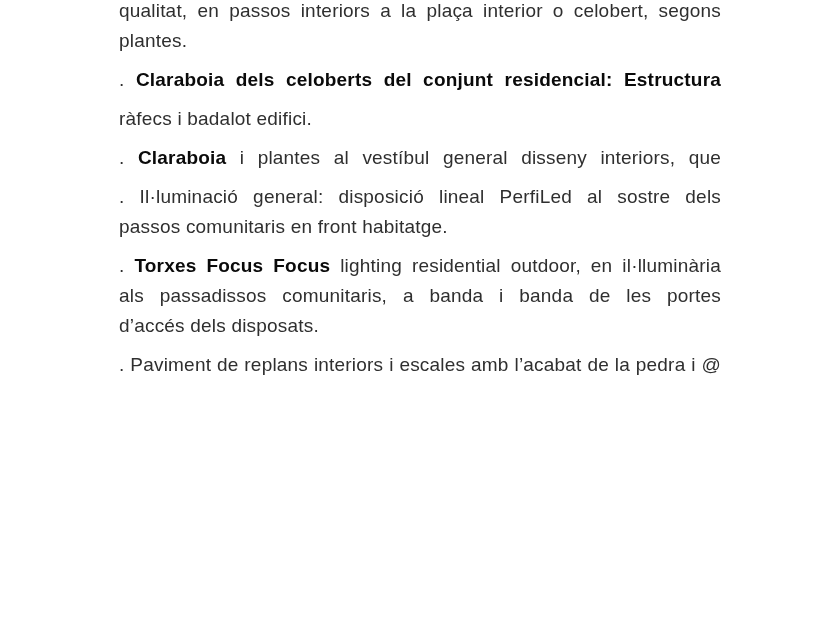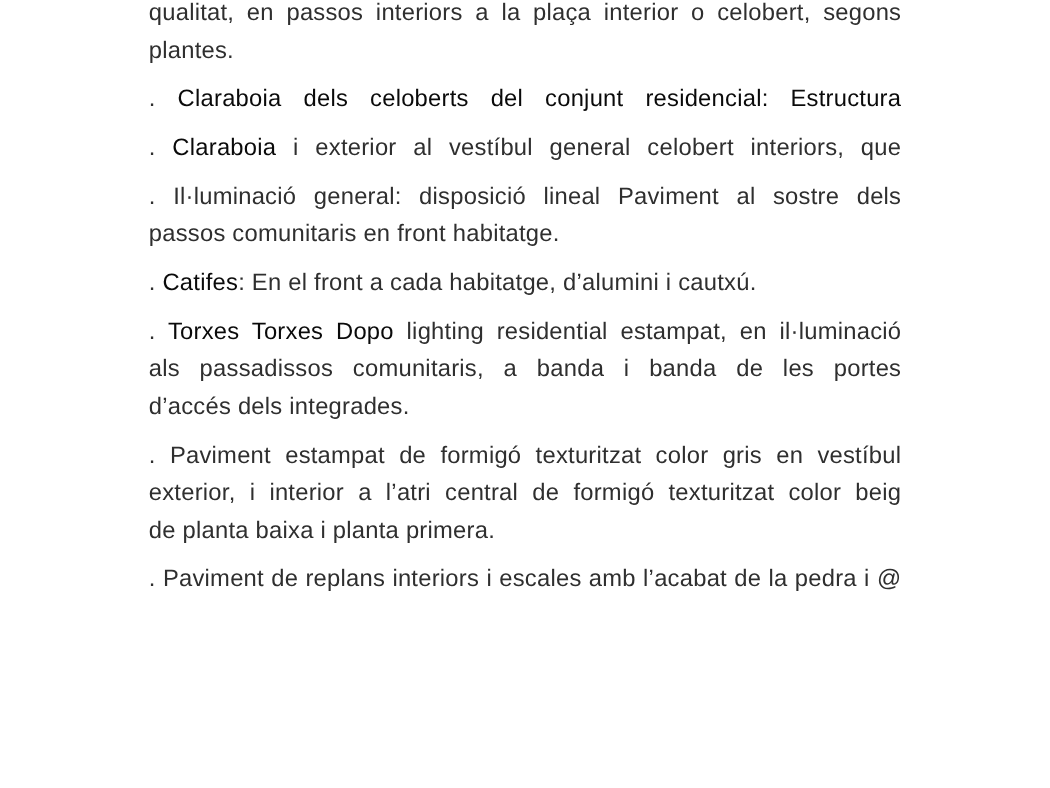--- a/index.html
+++ b/index.html
@@ -30,55 +30,48 @@
     line-height: 30px;
     color: var(--text-color, #2f2f2f);
     letter-spacing: 0.2px;
     white-space: normal;
   }
   .line.justify {
     text-align: justify;
     text-align-last: justify;
   }
   .run.bold {
-    font-weight: 400;
+    font-weight: 700;
     color: var(--bold-color, #0a0a0a);
   }
 </style>
 </head>
 <body>
 
 <div class="page">
   <div class="content">
       <div class="para">
         <div class="line justify"><span class="run">qualitat, en passos interiors a la plaça interior o celobert, segons</span></div>
         <div class="line"><span class="run">plantes.</span></div>
       </div>
       <div class="para">
         <div class="line justify"><span class="run">. </span><span class="run bold">Claraboia dels celoberts del conjunt residencial: Estructura</span></div>
       </div>
       <div class="para">
+        <div class="line"><span class="run">ràfecs i badalot edifici.</span></div>
       </div>
       <div class="para">
-        <div class="line justify"><span class="run">. </span><span class="run bold">Claraboia</span><span class="run"> i exterior al vestíbul general celobert interiors, que</span></div>
+        <div class="line justify"><span class="run">. </span><span class="run bold">Claraboia</span><span class="run"> i plantes al vestíbul general disseny interiors, que</span></div>
       </div>
       <div class="para">
-        <div class="line justify"><span class="run">. Il·luminació general: disposició lineal Paviment al sostre dels</span></div>
+        <div class="line justify"><span class="run">. Il·luminació general: disposició lineal PerfiLed al sostre dels</span></div>
         <div class="line"><span class="run">passos comunitaris en front habitatge.</span></div>
       </div>
       <div class="para">
-        <div class="line"><span class="run">. </span><span class="run bold">Catifes</span><span class="run">: En el front a cada habitatge, d’alumini i cautxú.</span></div>
-      </div>
-      <div class="para">
-        <div class="line justify"><span class="run">. </span><span class="run bold">Torxes Torxes Dopo</span><span class="run"> lighting residential estampat, en il·luminació</span></div>
+        <div class="line justify"><span class="run">. </span><span class="run bold">Torxes Focus Focus</span><span class="run"> lighting residential outdoor, en il·lluminària</span></div>
         <div class="line justify"><span class="run">als passadissos comunitaris, a banda i banda de les portes</span></div>
-        <div class="line"><span class="run">d’accés dels integrades.</span></div>
-      </div>
-      <div class="para">
-        <div class="line justify"><span class="run">. Paviment estampat de formigó texturitzat color gris en vestíbul</span></div>
-        <div class="line justify"><span class="run">exterior, i interior a l’atri central de formigó texturitzat color beig</span></div>
-        <div class="line"><span class="run">de planta baixa i planta primera.</span></div>
+        <div class="line"><span class="run">d’accés dels disposats.</span></div>
       </div>
       <div class="para">
         <div class="line justify"><span class="run">. Paviment de replans interiors i escales amb l’acabat de la pedra i @</span></div>
       </div>
     </div>
 </div>
 
 </body></html>

